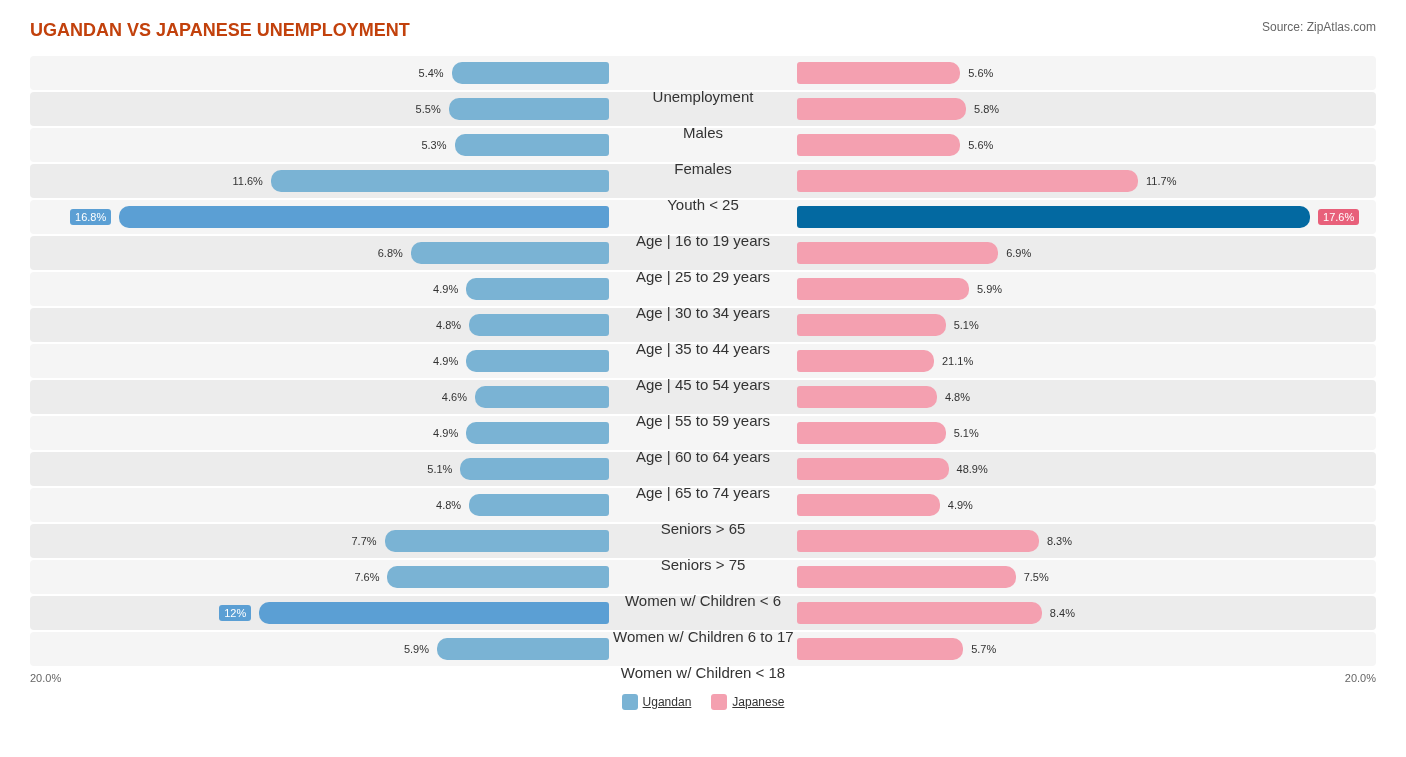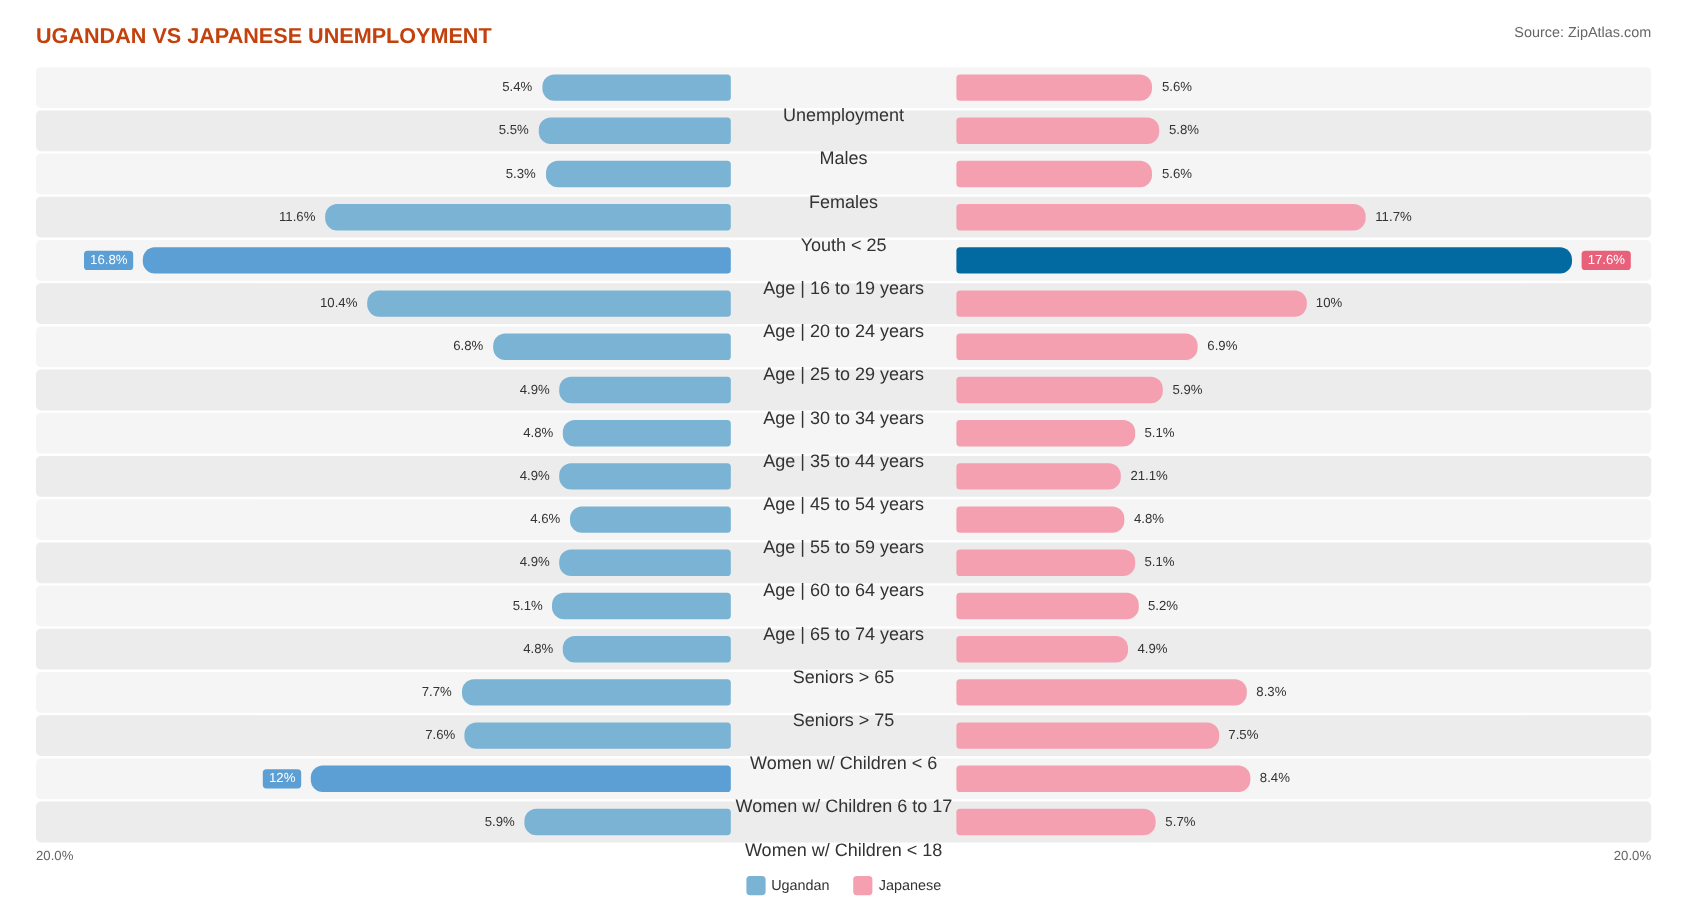--- a/index.html
+++ b/index.html
@@ -164,20 +164,21 @@
       align-items: center;
       gap: 20px;
       margin-top: 10px;
       font-size: 12px;
       color: #333;
     }
     .legend-item {
       display: flex;
       align-items: center;
       gap: 5px;
+      text-decoration: underline;
     }
     .legend-color {
       width: 16px;
       height: 16px;
       border-radius: 3px;
     }
 
     
     
   </style>
@@ -261,35 +262,20 @@
       <div class="bar-right-container">
         <div class="bar-right highlight" style="width:88.00000000000001%">
           <span class="bar-label-right highlight">17.6%</span>
         </div>
       </div>
     </div>
   </div>
       <div class="row">
     <div class="row-inner">
       <div class="bar-left-container">
-        <div class="bar-left" style="width:52%">
-          <span class="bar-label-left">10.4%</span>
-        </div>
-      </div>
-      <div class="label-center">Age | 20 to 24 years</div>
-      <div class="bar-right-container">
-        <div class="bar-right" style="width:50%">
-          <span class="bar-label-right">10%</span>
-        </div>
-      </div>
-    </div>
-  </div>
-      <div class="row">
-    <div class="row-inner">
-      <div class="bar-left-container">
         <div class="bar-left" style="width:34%">
           <span class="bar-label-left">6.8%</span>
         </div>
       </div>
       <div class="label-center">Age | 25 to 29 years</div>
       <div class="bar-right-container">
         <div class="bar-right" style="width:34.5%">
           <span class="bar-label-right">6.9%</span>
         </div>
       </div>
@@ -373,21 +359,21 @@
       <div class="row">
     <div class="row-inner">
       <div class="bar-left-container">
         <div class="bar-left" style="width:25.5%">
           <span class="bar-label-left">5.1%</span>
         </div>
       </div>
       <div class="label-center">Age | 65 to 74 years</div>
       <div class="bar-right-container">
         <div class="bar-right" style="width:26%">
-          <span class="bar-label-right">5.2%</span>
+          <span class="bar-label-right">48.9%</span>
         </div>
       </div>
     </div>
   </div>
       <div class="row">
     <div class="row-inner">
       <div class="bar-left-container">
         <div class="bar-left" style="width:24%">
           <span class="bar-label-left">4.8%</span>
         </div>

